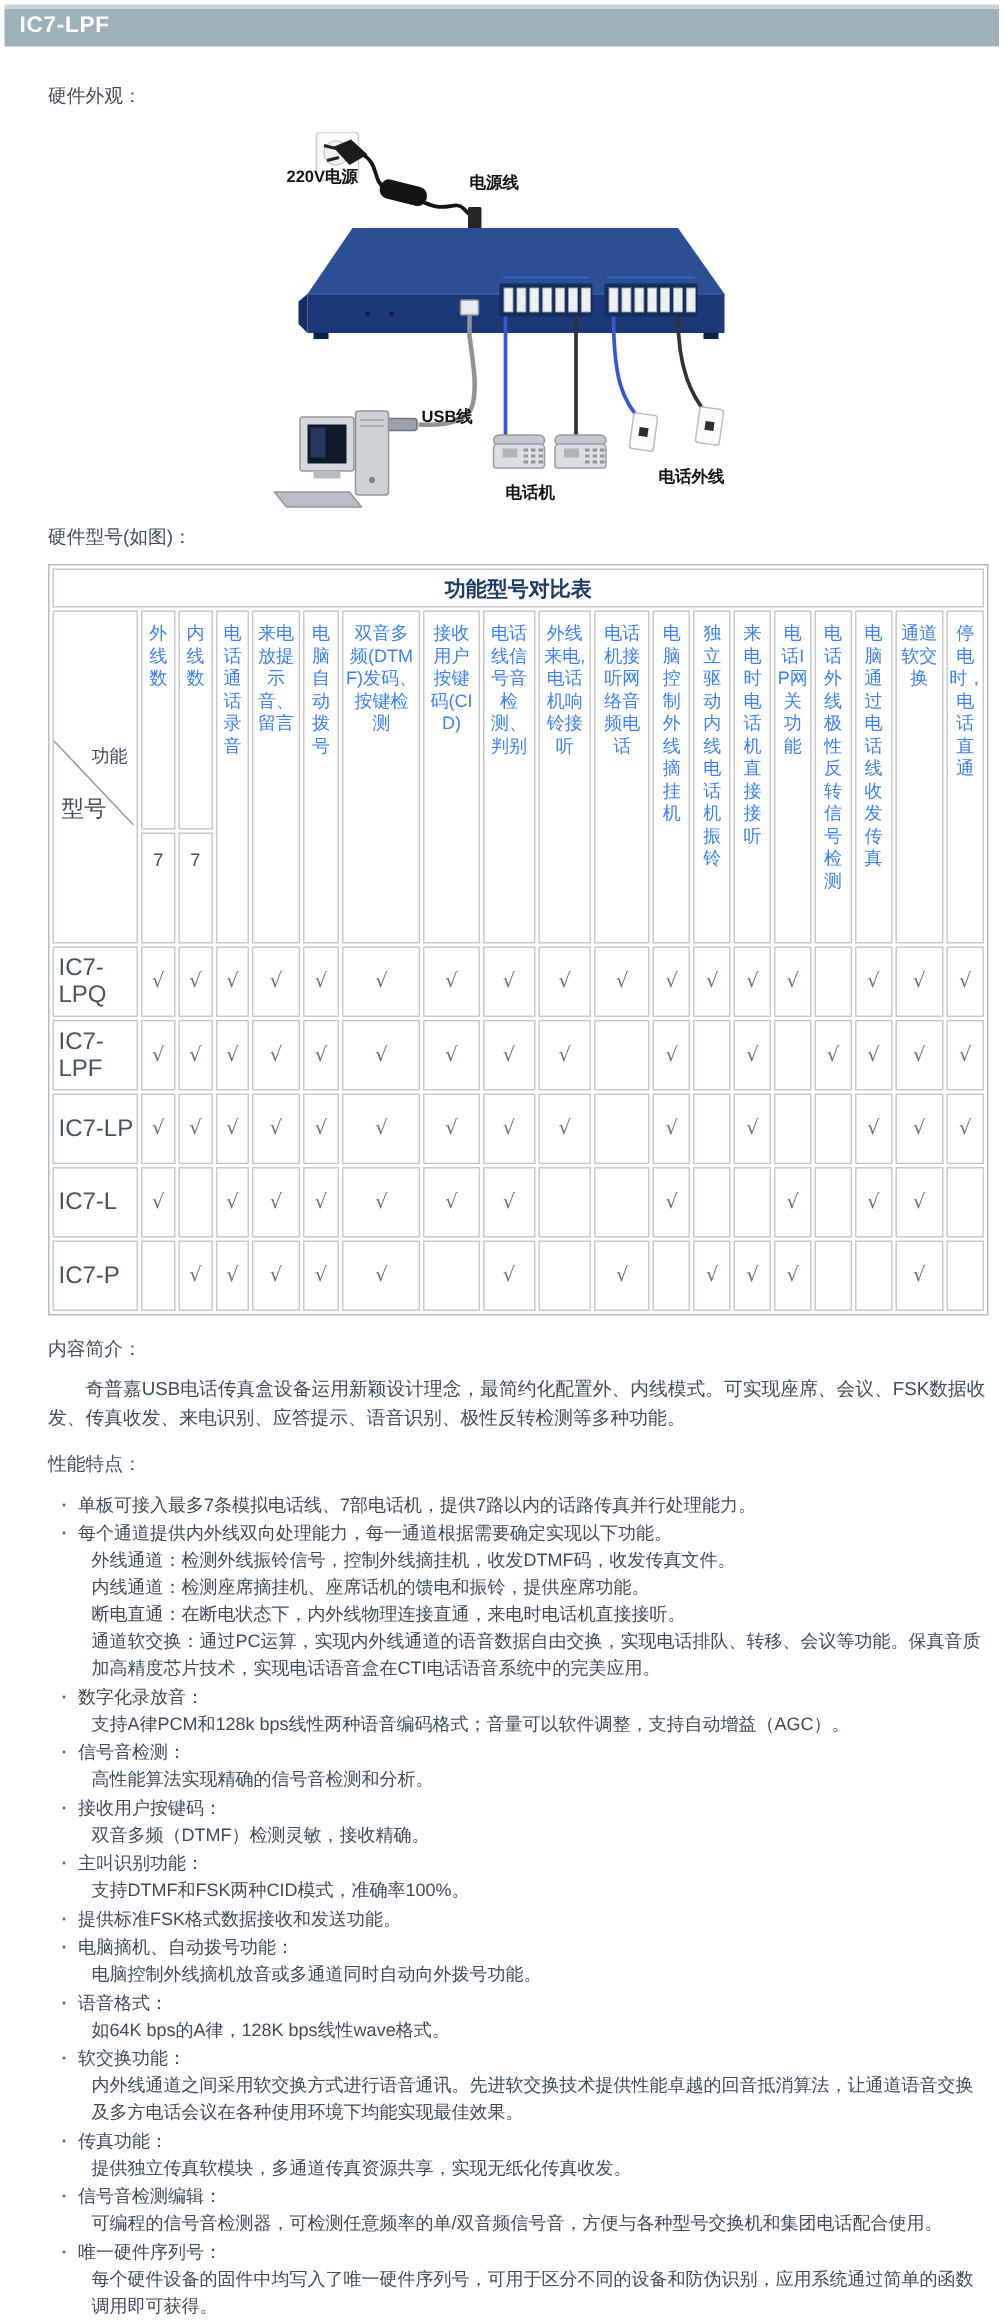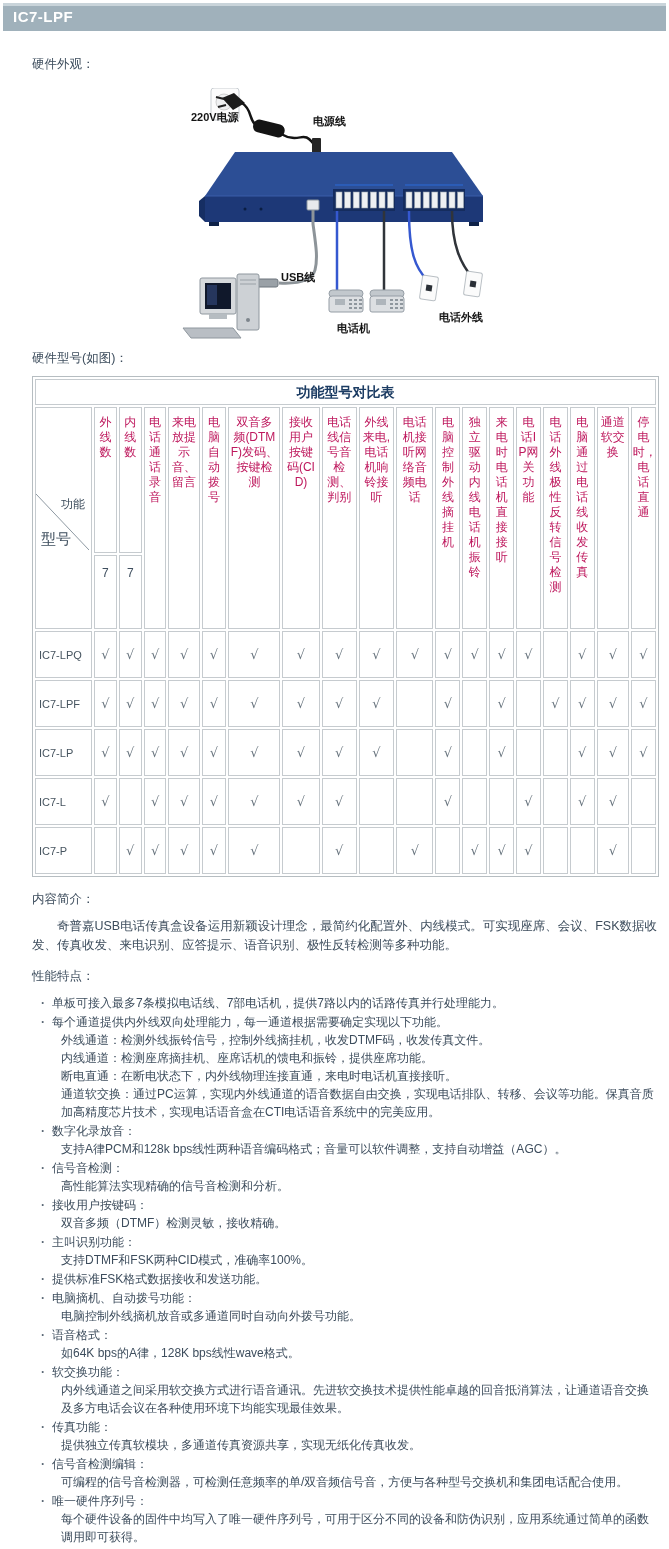--- a/index.html
+++ b/index.html
@@ -20,29 +20,29 @@
   .dlabel{position:absolute;font-size:11px;font-weight:bold;color:#141414;white-space:nowrap;}
 
   
   table.cmp{margin-top:9px;width:627px;table-layout:fixed;border-collapse:separate;border-spacing:2px;
             background:#fff;border:1px solid #b6bdc1;}
   table.cmp td{border:1px solid #c6cbcf;background:#fff;box-sizing:border-box;overflow:hidden;}
   td.t-title{background:#d8eef5;color:#1c3c63;font-weight:bold;font-size:14px;text-align:center;
              height:24px;line-height:22px;}
   .row-head{height:146px;}
   .row-sub{height:74px;}
-  td.t-head{vertical-align:top;text-align:center;font-size:12px;line-height:15px;color:#be185d;
+  td.t-head{vertical-align:top;text-align:center;font-size:12px;line-height:15px;color:#3b82f6;
             padding:7px 1px 0;word-break:break-all;}
   td.t-sub{vertical-align:top;text-align:center;font-size:12px;color:#3e4e5e;padding-top:10px;}
   td.t-corner{position:relative;}
   td.t-corner .c-top{position:absolute;top:88px;right:6px;font-size:12px;color:#3b4b5b;}
   td.t-corner .c-bot{position:absolute;top:122px;left:5px;font-size:15px;color:#3b4b5b;}
   td.t-corner svg{position:absolute;left:0;top:82px;}
   .row-data{height:47px;}
-  td.t-model{font-size:11px;color:#46545f;padding-left:3px;text-align:left;}
+  td.t-model{font-size:16px;color:#46545f;padding-left:3px;text-align:left;}
   td.t-check{text-align:center;font-size:13px;color:#68747e;font-family:"DejaVu Sans",sans-serif;}
 
   
   p.intro{margin:9px 0 0;font-size:12.5px;line-height:19px;text-indent:2em;color:#3d4d5d;}
   ul.features{margin:9px 0 0;padding:0 0 0 7px;list-style:none;font-size:12px;line-height:18px;color:#3d4d5d;}
   ul.features li{position:relative;padding-left:13px;margin:0 0 1px;}
   ul.features li::before{content:"\00B7";position:absolute;left:2px;top:0;color:#5a6875;font-weight:bold;}
   .f-detail{margin-left:9px;}
 </style>
 </head>

